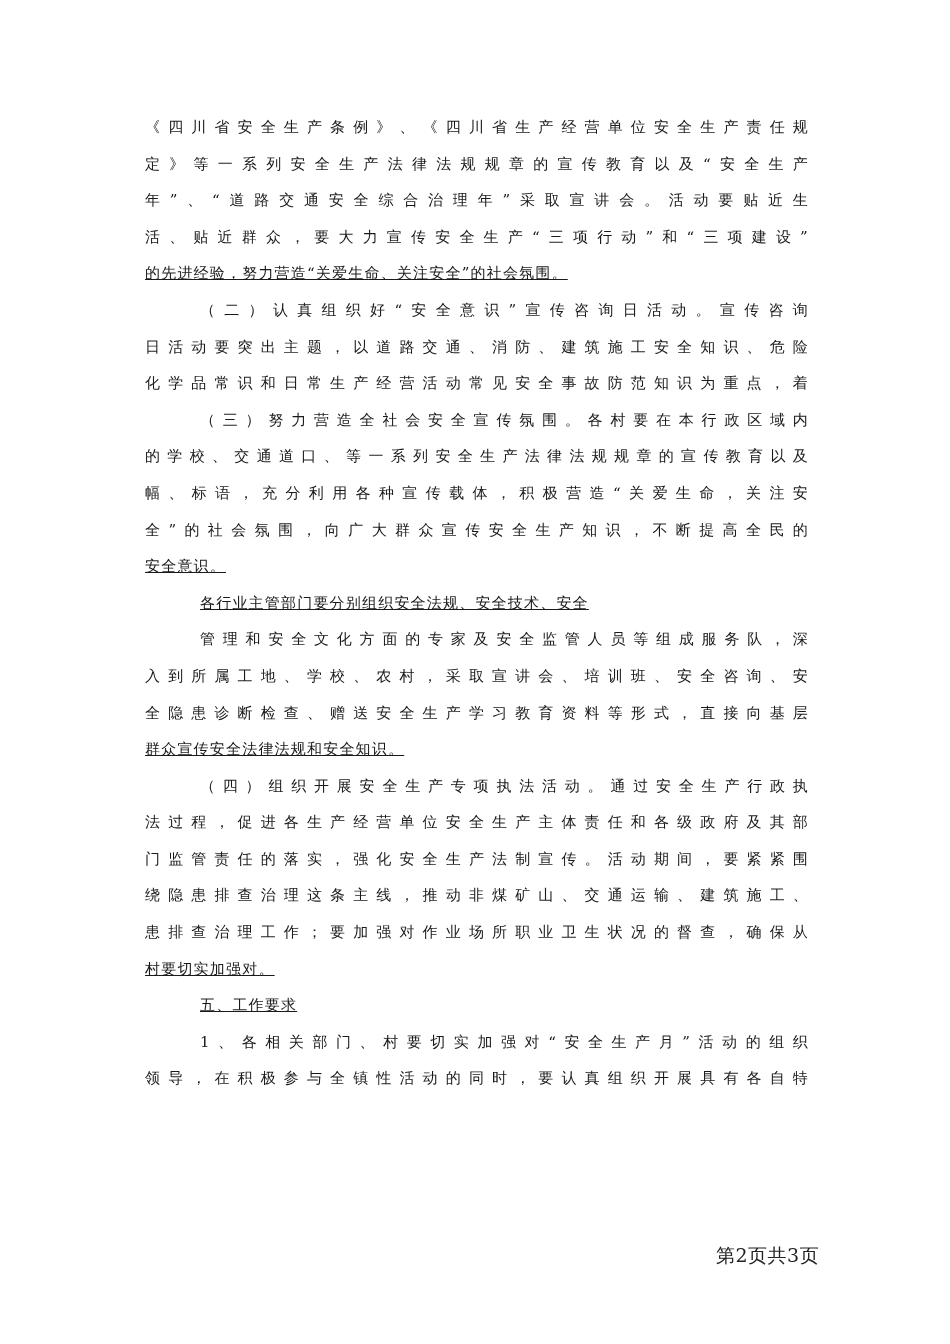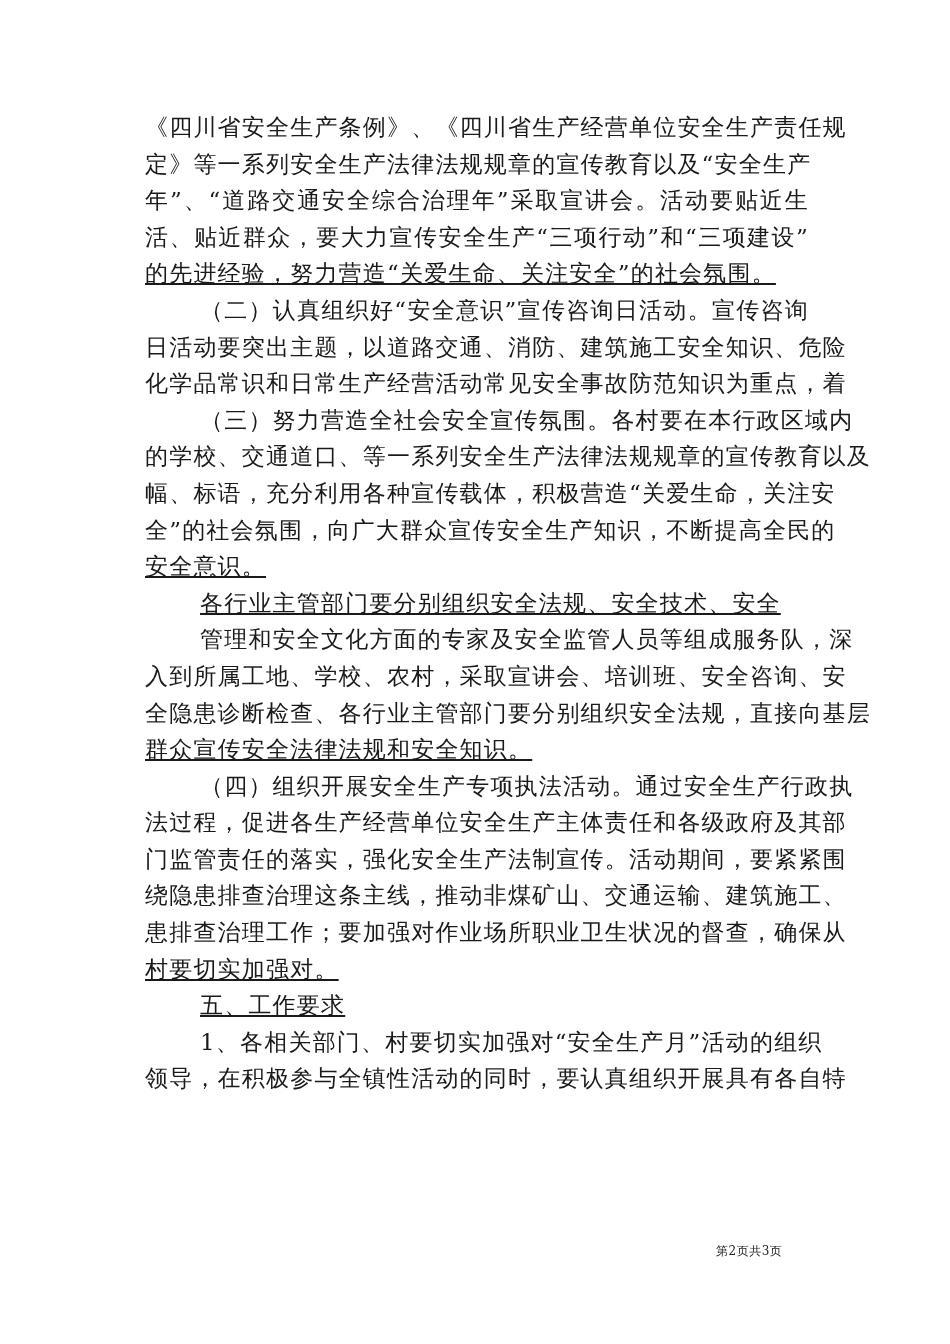--- a/index.html
+++ b/index.html
@@ -20,21 +20,21 @@
       width: 950px;
       height: 1344px;
       background: #ffffff;
     }
     .content {
       position: absolute;
       left: 145px;
       top: 109px;
       width: 664px;
       font-family: "DejaVu Serif", "Liberation Serif", serif;
-      font-size: 23px;
+      font-size: 15px;
       color: #1a1a1a;
       line-height: 36.6px;
     }
     .para {
       margin: 0;
       padding: 0;
       text-align: justify;
       text-justify: inter-character;
       letter-spacing: 1.2px;
     }
@@ -50,21 +50,21 @@
       text-decoration: underline;
     }
     .line.ind {
       padding-left: 55px;
     }
     .footer {
       position: absolute;
       left: 716px;
       top: 1243px;
       font-family: "DejaVu Serif", "Liberation Serif", serif;
-      font-size: 12px;
+      font-size: 19px;
       color: #222222;
       letter-spacing: 0.5px;
     }
   </style>
 </head>
 <body>
 
 <div class="page">
   <div class="content">
 
@@ -90,21 +90,21 @@
       <span class="line last">安全意识。</span>
     </div>
 
     <div class="para">
       <span class="line ind last">各行业主管部门要分别组织安全法规、安全技术、安全</span>
     </div>
 
     <div class="para">
       <span class="line ind">管理和安全文化方面的专家及安全监管人员等组成服务队，深</span>
       <span class="line">入到所属工地、学校、农村，采取宣讲会、培训班、安全咨询、安</span>
-      <span class="line">全隐患诊断检查、各行业主管部门要分别组织安全法规，直接向基层</span>
+      <span class="line">全隐患诊断检查、赠送安全生产学习教育资料等形式，直接向基层</span>
       <span class="line last">群众宣传安全法律法规和安全知识。</span>
     </div>
 
     <div class="para">
       <span class="line ind">（四）组织开展安全生产专项执法活动。通过安全生产行政执</span>
       <span class="line">法过程，促进各生产经营单位安全生产主体责任和各级政府及其部</span>
       <span class="line">门监管责任的落实，强化安全生产法制宣传。活动期间，要紧紧围</span>
       <span class="line">绕隐患排查治理这条主线，推动非煤矿山、交通运输、建筑施工、</span>
       <span class="line">患排查治理工作；要加强对作业场所职业卫生状况的督查，确保从</span>
       <span class="line last">村要切实加强对。</span>

